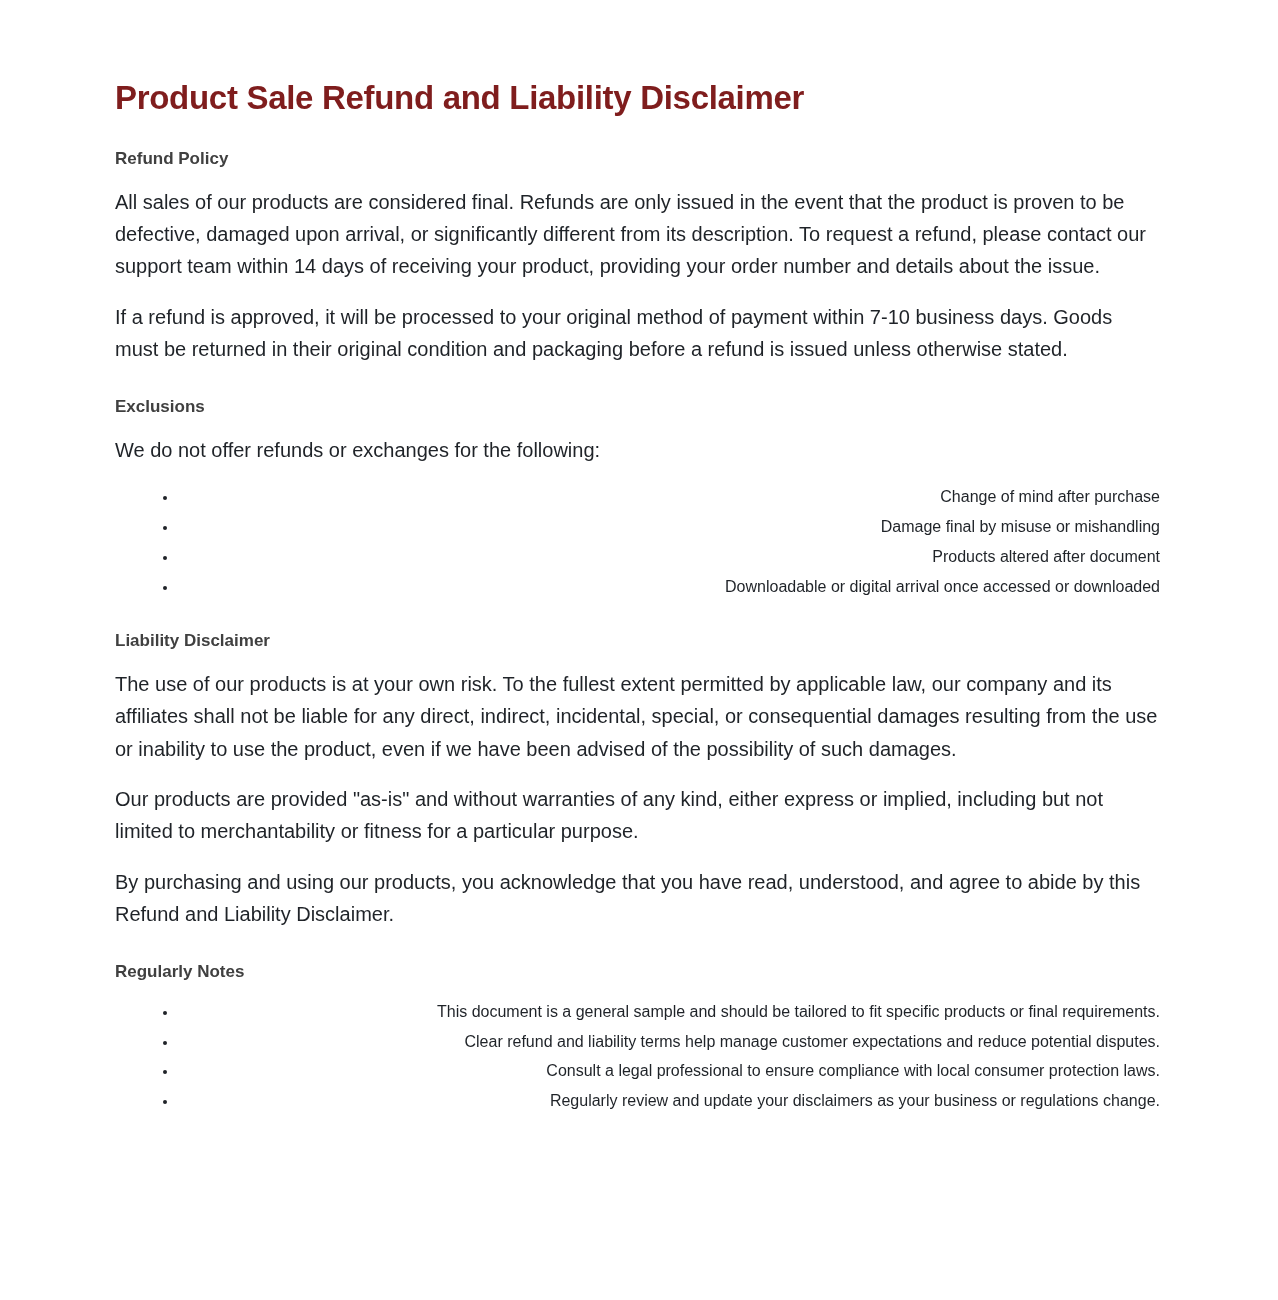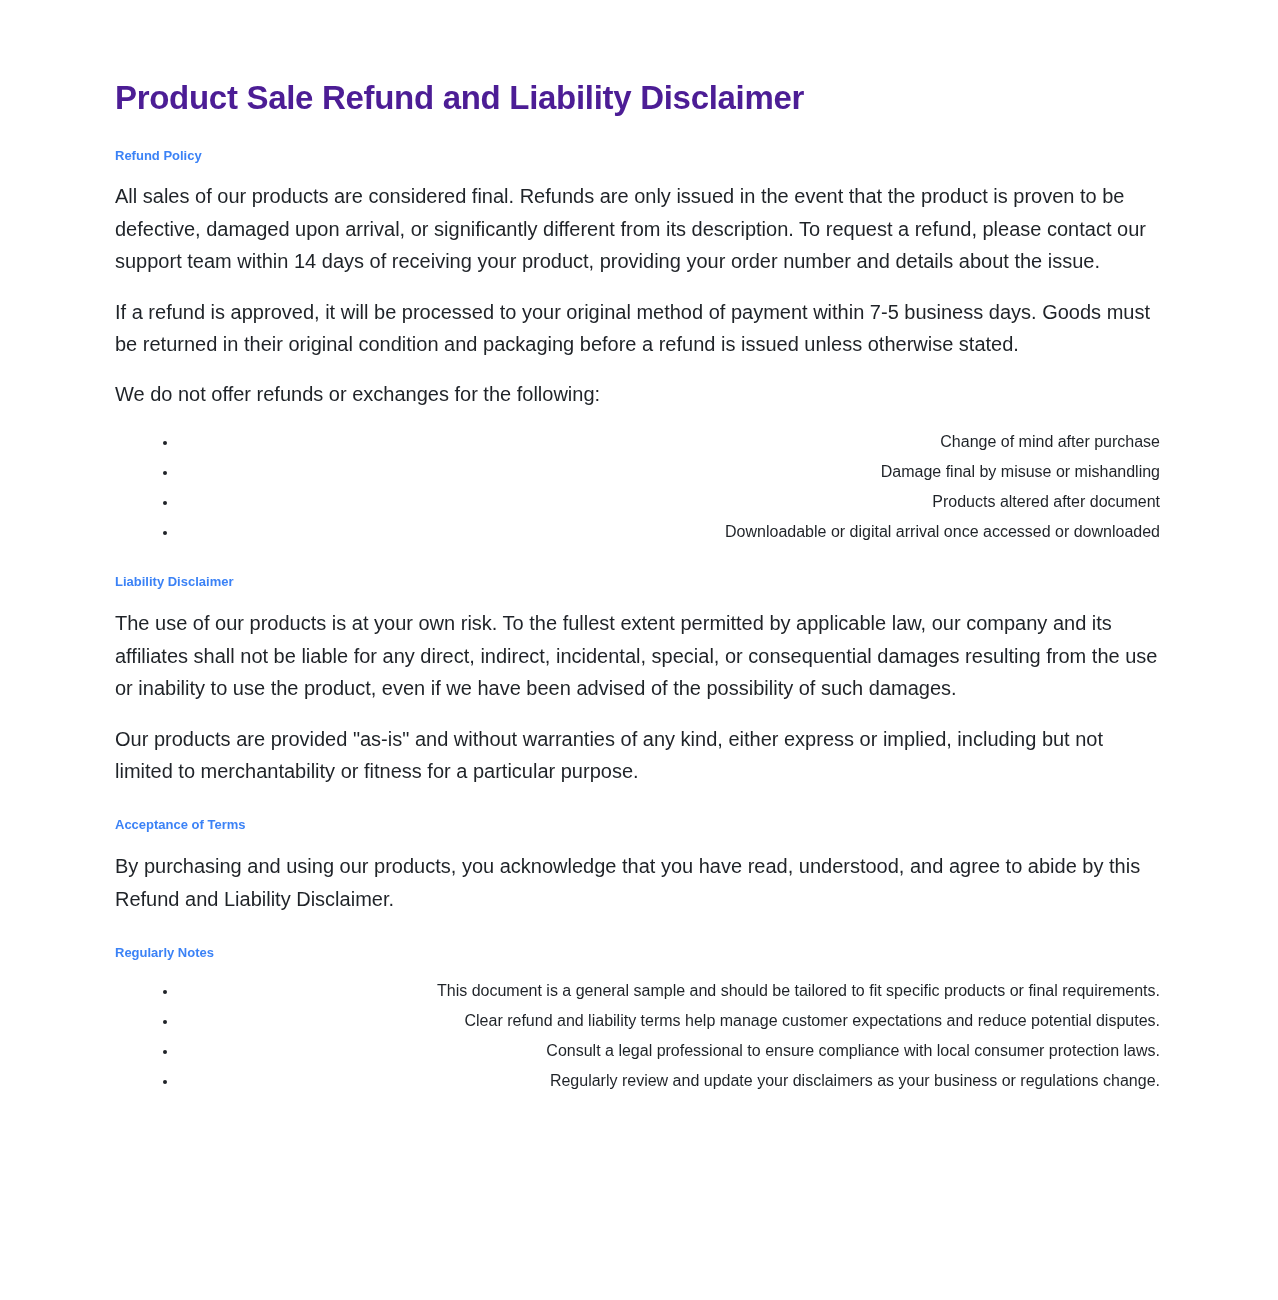--- a/index.html
+++ b/index.html
@@ -17,28 +17,28 @@
   main {
     box-sizing: border-box;
     padding: 78px 118px 60px 115px;
   }
   h1 {
     font-size: 33px;
     line-height: 1.2;
     font-weight: 700;
     margin: 0 0 26px 0;
     letter-spacing: -0.3px;
-    color: #4c1d95;
+    color: #7f1d1d;
   }
   h2 {
-    font-size: 13px;
+    font-size: 17px;
     line-height: 1.3;
     font-weight: 700;
     margin: 30px 0 16px 0;
-    color: #3b82f6;
+    color: #404040;
   }
   p {
     font-size: 20px;
     line-height: 1.62;
     margin: 0 0 18px 0;
   }
   ul {
     margin: 0 0 18px 0;
     padding: 0 0 0 63px;
     list-style-type: disc;
@@ -55,38 +55,38 @@
 </style>
 </head>
 <body>
 
 <main>
   <h1>Product Sale Refund and Liability Disclaimer</h1>
   <div id="sections">
       <section>
         <h2>Refund Policy</h2>
         <p>All sales of our products are considered final. Refunds are only issued in the event that the product is proven to be defective, damaged upon arrival, or significantly different from its description. To request a refund, please contact our support team within 14 days of receiving your product, providing your order number and details about the issue.</p>
-        <p>If a refund is approved, it will be processed to your original method of payment within 7-5 business days. Goods must be returned in their original condition and packaging before a refund is issued unless otherwise stated.</p>
+        <p>If a refund is approved, it will be processed to your original method of payment within 7-10 business days. Goods must be returned in their original condition and packaging before a refund is issued unless otherwise stated.</p>
       </section>
       <section>
+        <h2>Exclusions</h2>
         <p>We do not offer refunds or exchanges for the following:</p>
         <ul>
           <li>Change of mind after purchase</li>
           <li>Damage final by misuse or mishandling</li>
           <li>Products altered after document</li>
           <li>Downloadable or digital arrival once accessed or downloaded</li>
         </ul>
       </section>
       <section>
         <h2>Liability Disclaimer</h2>
         <p>The use of our products is at your own risk. To the fullest extent permitted by applicable law, our company and its affiliates shall not be liable for any direct, indirect, incidental, special, or consequential damages resulting from the use or inability to use the product, even if we have been advised of the possibility of such damages.</p>
         <p>Our products are provided "as-is" and without warranties of any kind, either express or implied, including but not limited to merchantability or fitness for a particular purpose.</p>
       </section>
       <section>
-        <h2>Acceptance of Terms</h2>
         <p>By purchasing and using our products, you acknowledge that you have read, understood, and agree to abide by this Refund and Liability Disclaimer.</p>
       </section>
       <section>
         <h2>Regularly Notes</h2>
         <ul>
           <li>This document is a general sample and should be tailored to fit specific products or final requirements.</li>
           <li>Clear refund and liability terms help manage customer expectations and reduce potential disputes.</li>
           <li>Consult a legal professional to ensure compliance with local consumer protection laws.</li>
           <li>Regularly review and update your disclaimers as your business or regulations change.</li>
         </ul>

